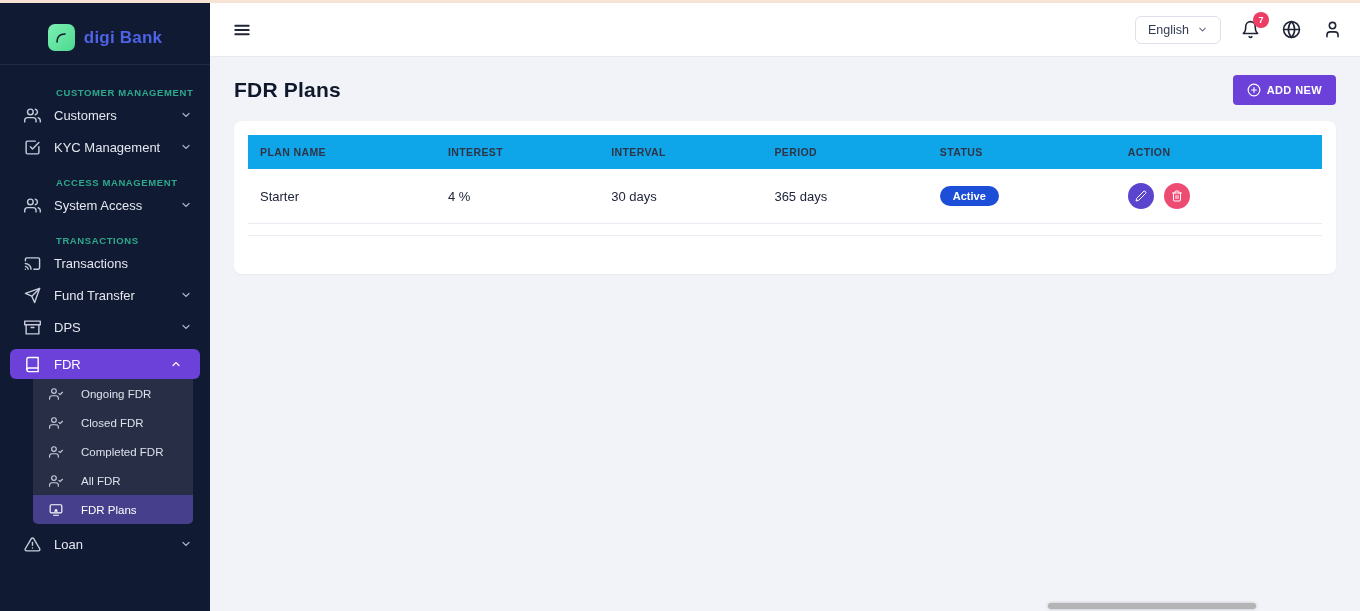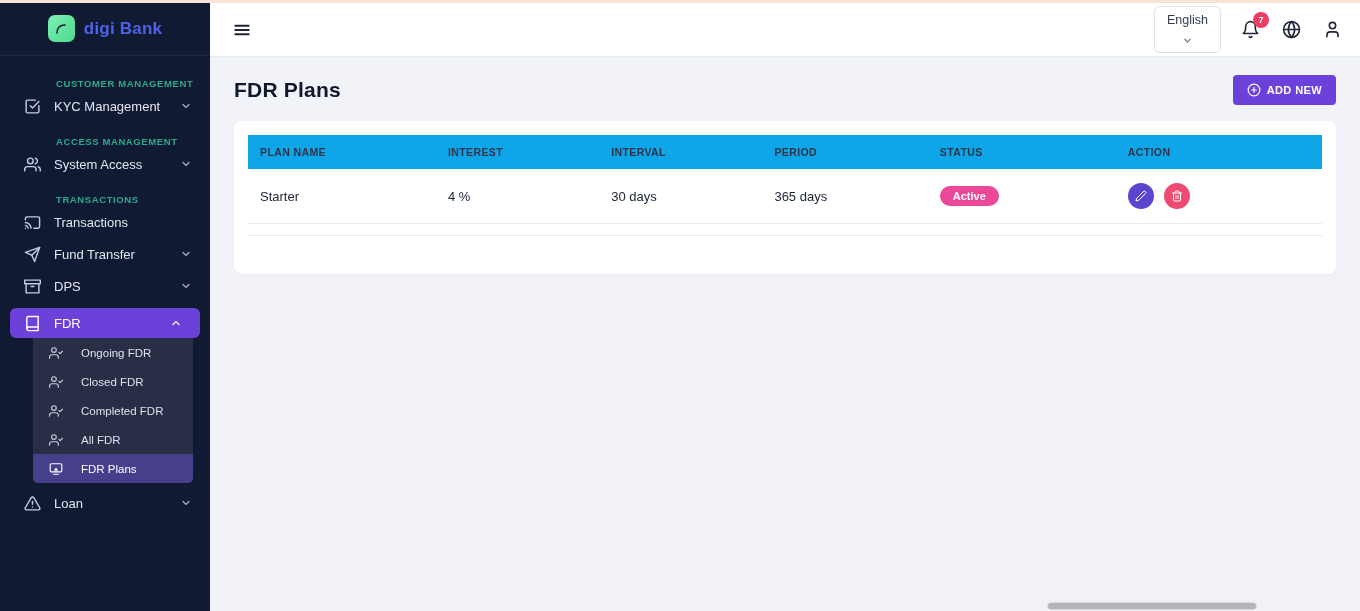--- a/index.html
+++ b/index.html
@@ -3,21 +3,21 @@
 <meta charset="utf-8">
 <style>
   * { margin:0; padding:0; box-sizing:border-box; }
   html,body { width:1360px; height:611px; overflow:hidden; font-family:"Liberation Sans", sans-serif; background:#f2f3f8; }
 
   .top-strip { position:absolute; top:0; left:0; width:1360px; height:3px; background:#f7e3d3; z-index:50; }
 
   .app { display:flex; width:1360px; height:611px; }
 
   
-  .sidebar { width:210px; min-width:210px; height:611px; background:#101b33; color:#dfe3ee; padding-top:2px; overflow:hidden; }
+  .sidebar { width:210px; min-width:210px; height:611px; background:#101b33; color:#dfe3ee; padding-top:11px; overflow:hidden; }
   .logo-bar { height:54px; display:flex; align-items:center; justify-content:center; gap:9px; border-bottom:1px solid rgba(255,255,255,0.07); }
   .logo-mark { width:27px; height:27px; border-radius:7px; background:linear-gradient(135deg,#7df0b4,#4cd98e); display:flex; align-items:center; justify-content:center; }
   .logo-text { font-size:17px; font-weight:800; color:#4d62e6; letter-spacing:0.2px; }
 
   .nav { padding-top:8px; }
   .nav-section { font-size:9.5px; font-weight:700; letter-spacing:0.6px; color:#2ea98d; padding:8px 0 4px 24px; height:20px; margin-top:6px;margin-left:32px; }
   .nav-item { height:32px; display:flex; align-items:center; padding:0 18px 0 24px; font-size:13px; color:#e3e6ef; cursor:pointer; position:relative; }
   .nav-item .ni-icon { width:17px; height:17px; margin-right:13px; color:#c6ccdb; flex:none; display:flex; align-items:center; }
   .nav-item .chev { margin-left:auto; color:#aab2c4; display:flex; }
   .nav-item.active-parent { background:#6c41d9; margin:6px 10px 0 10px; padding-left:14px; border-radius:6px; height:30px; color:#ffffff; }
@@ -28,38 +28,38 @@
   .sub-item .ni-icon { width:14px; height:14px; margin-right:10px; color:#c6ccdb; display:flex; align-items:center; }
   .sub-item.active { background:#453f8c; color:#ffffff; }
   .sub-item.active .ni-icon { color:#ffffff; }
   .loan-item { margin-top:4px; }
 
   
   .main { flex:1; display:flex; flex-direction:column; padding-top:3px; }
   .topbar { height:54px; background:#ffffff; border-bottom:1px solid #e8eaf1; display:flex; align-items:center; padding:0 16px 0 18px; }
   .hamburger { background:none; border:none; cursor:pointer; color:#1f2537; display:flex; padding:4px; }
   .topbar-right { margin-left:auto; display:flex; align-items:center; gap:18px; }
-  .lang-btn { display:flex; align-items:center; gap:8px; border:1px solid #dde1ea; background:#fff; border-radius:6px; padding:6px 12px; font-size:12.5px; color:#333c52; cursor:pointer; font-family:inherit;flex-direction:column; }
+  .lang-btn { display:flex; align-items:center; gap:8px; border:1px solid #dde1ea; background:#fff; border-radius:6px; padding:6px 12px; font-size:12.5px; color:#333c52; cursor:pointer; font-family:inherit; }
   .lang-btn .chev { color:#6a7288; display:flex; }
   .icon-btn { background:none; border:none; cursor:pointer; color:#1f2537; display:flex; position:relative; padding:2px; }
   .badge { position:absolute; top:-6px; right:-7px; min-width:16px; height:16px; border-radius:8px; background:#ee3d64; color:#fff; font-size:9px; font-weight:700; display:flex; align-items:center; justify-content:center; padding:0 4px; }
 
   .content { flex:1; background:#f2f3f8; position:relative; }
   .title-row { display:flex; align-items:center; padding:18px 24px 14px 24px; }
   .page-title { font-size:21px; font-weight:800; color:#10182b; letter-spacing:0.2px; }
   .add-btn { margin-left:auto; background:#6c41d9; color:#fff; border:none; border-radius:4px; font-size:11px; font-weight:700; letter-spacing:0.4px; padding:8px 14px; display:flex; align-items:center; gap:6px; cursor:pointer; font-family:inherit; }
 
   .card { background:#ffffff; border-radius:8px; margin:2px 24px 0 24px; padding:14px 14px 38px 14px; box-shadow:0 1px 2px rgba(20,25,50,0.04); }
   table { width:100%; border-collapse:collapse; table-layout:fixed; }
   col.c1{width:17.5%} col.c2{width:15.2%} col.c3{width:15.2%} col.c4{width:15.4%} col.c5{width:17.5%}
   thead th { background:#0ea5e9; text-align:left; font-size:10.5px; font-weight:700; color:#2f3447; letter-spacing:0.4px; padding:11px 12px; }
   tbody td { font-size:13px; color:#20273a; padding:14px 12px; border-bottom:1px solid #e9ebf2; background:#fff; }
   tbody tr.data-row { height:46px; }
   tr.spacer-row td { padding:0; height:12px; border-bottom:1px solid #e9ebf2; }
-  .status-badge { display:inline-block; background:#ec4899; color:#fff; font-size:11px; font-weight:700; padding:4px 13px; border-radius:20px; }
+  .status-badge { display:inline-block; background:#1d4ed8; color:#fff; font-size:11px; font-weight:700; padding:4px 13px; border-radius:20px; }
   .action-btn { width:26px; height:26px; border-radius:50%; border:none; display:inline-flex; align-items:center; justify-content:center; cursor:pointer; margin-right:7px; color:#fff; }
   .edit-btn { background:#5b45ce; }
   .delete-btn { background:#ee4b73; }
 
   .hscroll-thumb { position:absolute; bottom:2px; left:838px; width:208px; height:6px; border-radius:3px; background:#b4b4b6; box-shadow:0 0 3px rgba(0,0,0,0.25); }
 
   svg { display:block; }
 </style>
 </head>
 <body>
@@ -76,20 +76,36 @@
           </svg>
       </span>
       <span class="logo-text">digi Bank</span>
     </div>
 
     <nav class="nav">
 
 
       <div class="nav-section">CUSTOMER MANAGEMENT</div>
 
+      <div class="nav-item">
+        <span class="ni-icon">
+          <svg width="17" height="17" viewBox="0 0 24 24" fill="none" stroke="currentColor" stroke-width="2" stroke-linecap="round" stroke-linejoin="round">
+              <path d="M17 21v-2a4 4 0 0 0-4-4H5a4 4 0 0 0-4 4v2"></path>
+              <circle cx="9" cy="7" r="4"></circle>
+              <path d="M23 21v-2a4 4 0 0 0-3-3.87"></path>
+              <path d="M16 3.13a4 4 0 0 1 0 7.75"></path>
+            </svg>
+        </span>
+        <span>Customers</span>
+        <span class="chev">
+            <svg width="12" height="12" viewBox="0 0 24 24" fill="none" stroke="currentColor" stroke-width="2.4" stroke-linecap="round">
+              <polyline points="6 9 12 15 18 9"></polyline>
+            </svg>
+          </span>
+      </div>
 
       <div class="nav-item">
         <span class="ni-icon">
           <svg width="17" height="17" viewBox="0 0 24 24" fill="none" stroke="currentColor" stroke-width="2" stroke-linecap="round" stroke-linejoin="round">
               <path d="M21 11v8a2 2 0 0 1-2 2H5a2 2 0 0 1-2-2V5a2 2 0 0 1 2-2h11"></path>
               <polyline points="9 11 12 14 21 5"></polyline>
             </svg>
         </span>
         <span>KYC Management</span>
         <span class="chev">

